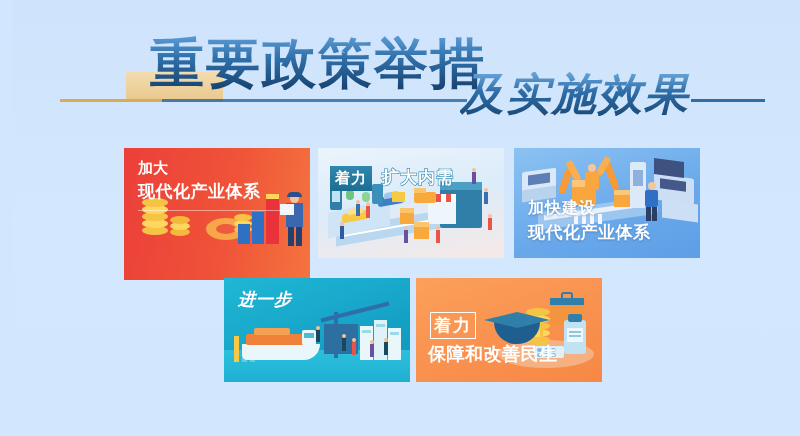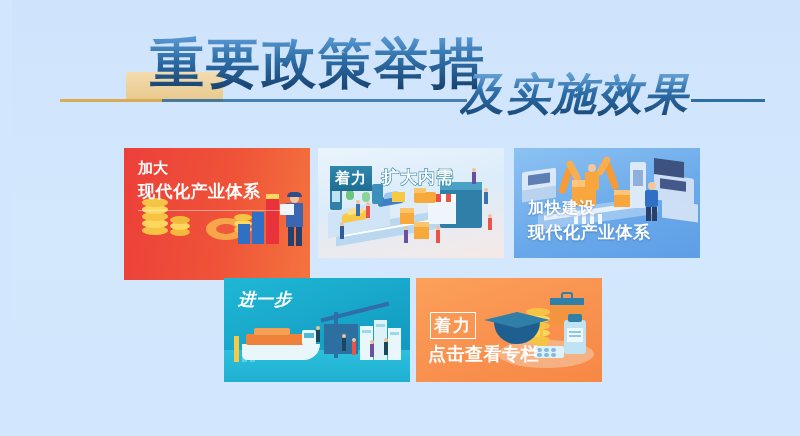--- a/index.html
+++ b/index.html
@@ -337,17 +337,17 @@
 
       <div class="sh" style="left:118px;top:68px;width:30px;height:12px;border-radius:2px;background:#dff0f8;"></div>
       <div class="sh coin" style="left:121px;top:70px;width:5px;height:4px;background:#7fb8d8;"></div>
       <div class="sh coin" style="left:128px;top:70px;width:5px;height:4px;background:#7fb8d8;"></div>
       <div class="sh coin" style="left:135px;top:70px;width:5px;height:4px;background:#7fb8d8;"></div>
       <div class="sh coin" style="left:121px;top:75px;width:5px;height:4px;background:#7fb8d8;"></div>
       <div class="sh coin" style="left:128px;top:75px;width:5px;height:4px;background:#7fb8d8;"></div>
       <div class="sh coin" style="left:135px;top:75px;width:5px;height:4px;background:#7fb8d8;"></div>
     </div>
     <div class="badge"><span>着力</span></div>
-    <div class="cap5">点击查看专栏</div>
+    <div class="cap5">保障和改善民生</div>
   </div>
 
 
 </div>
 
 </body></html>

